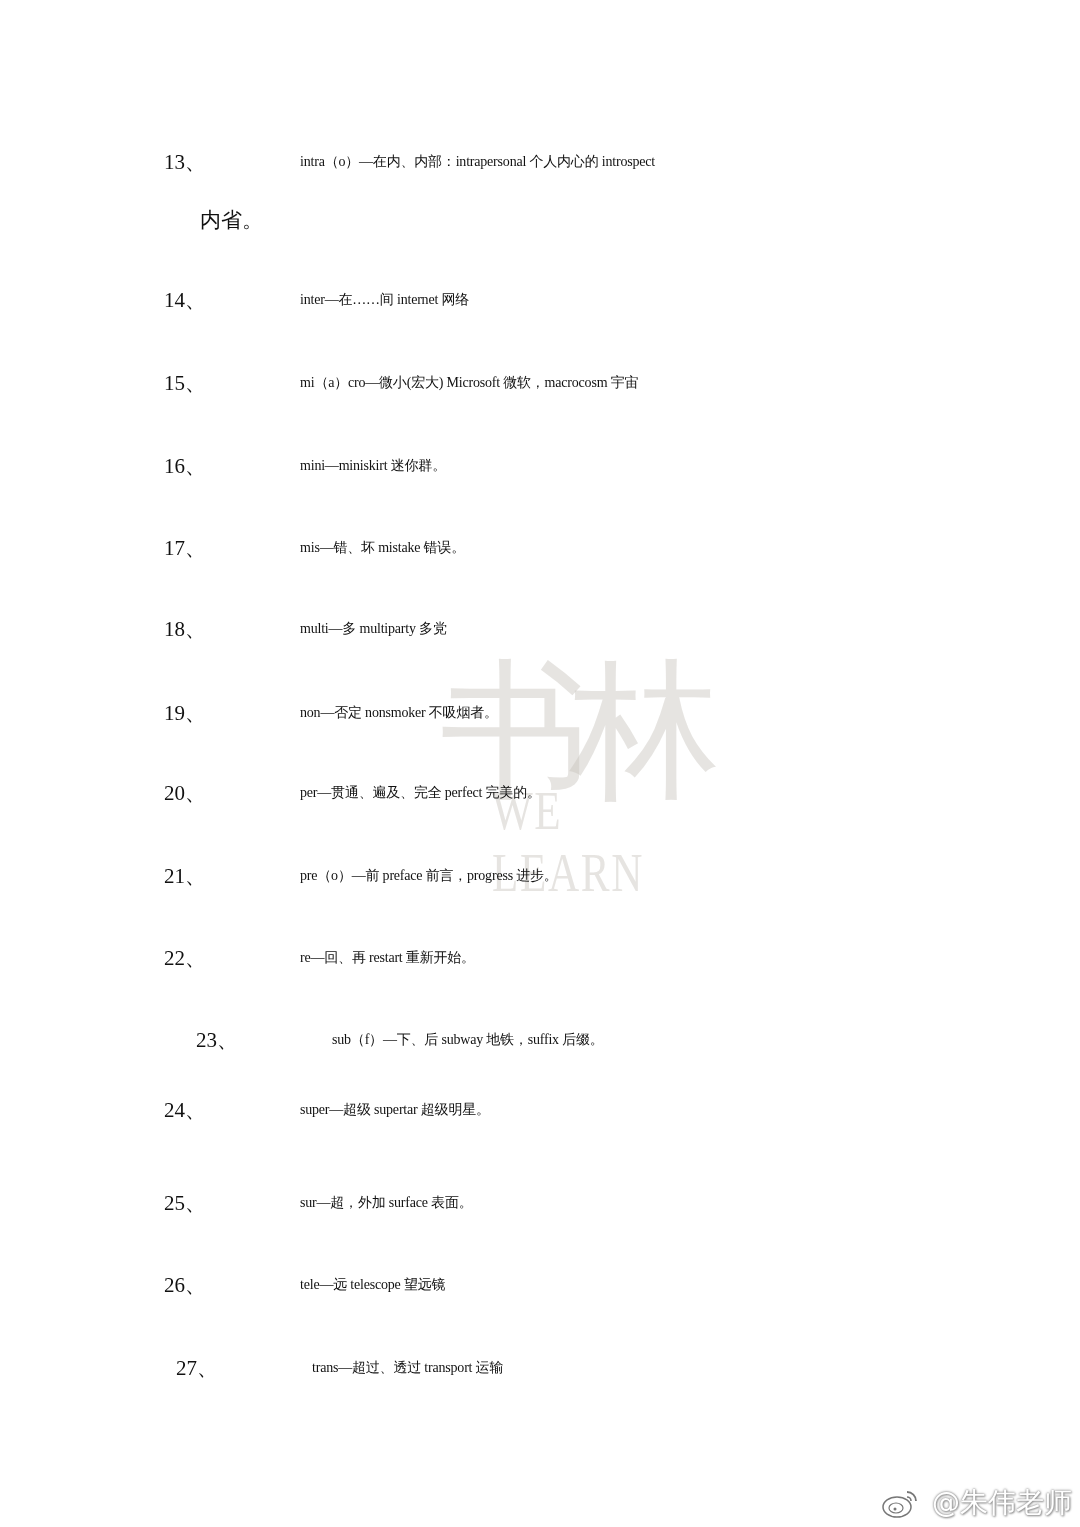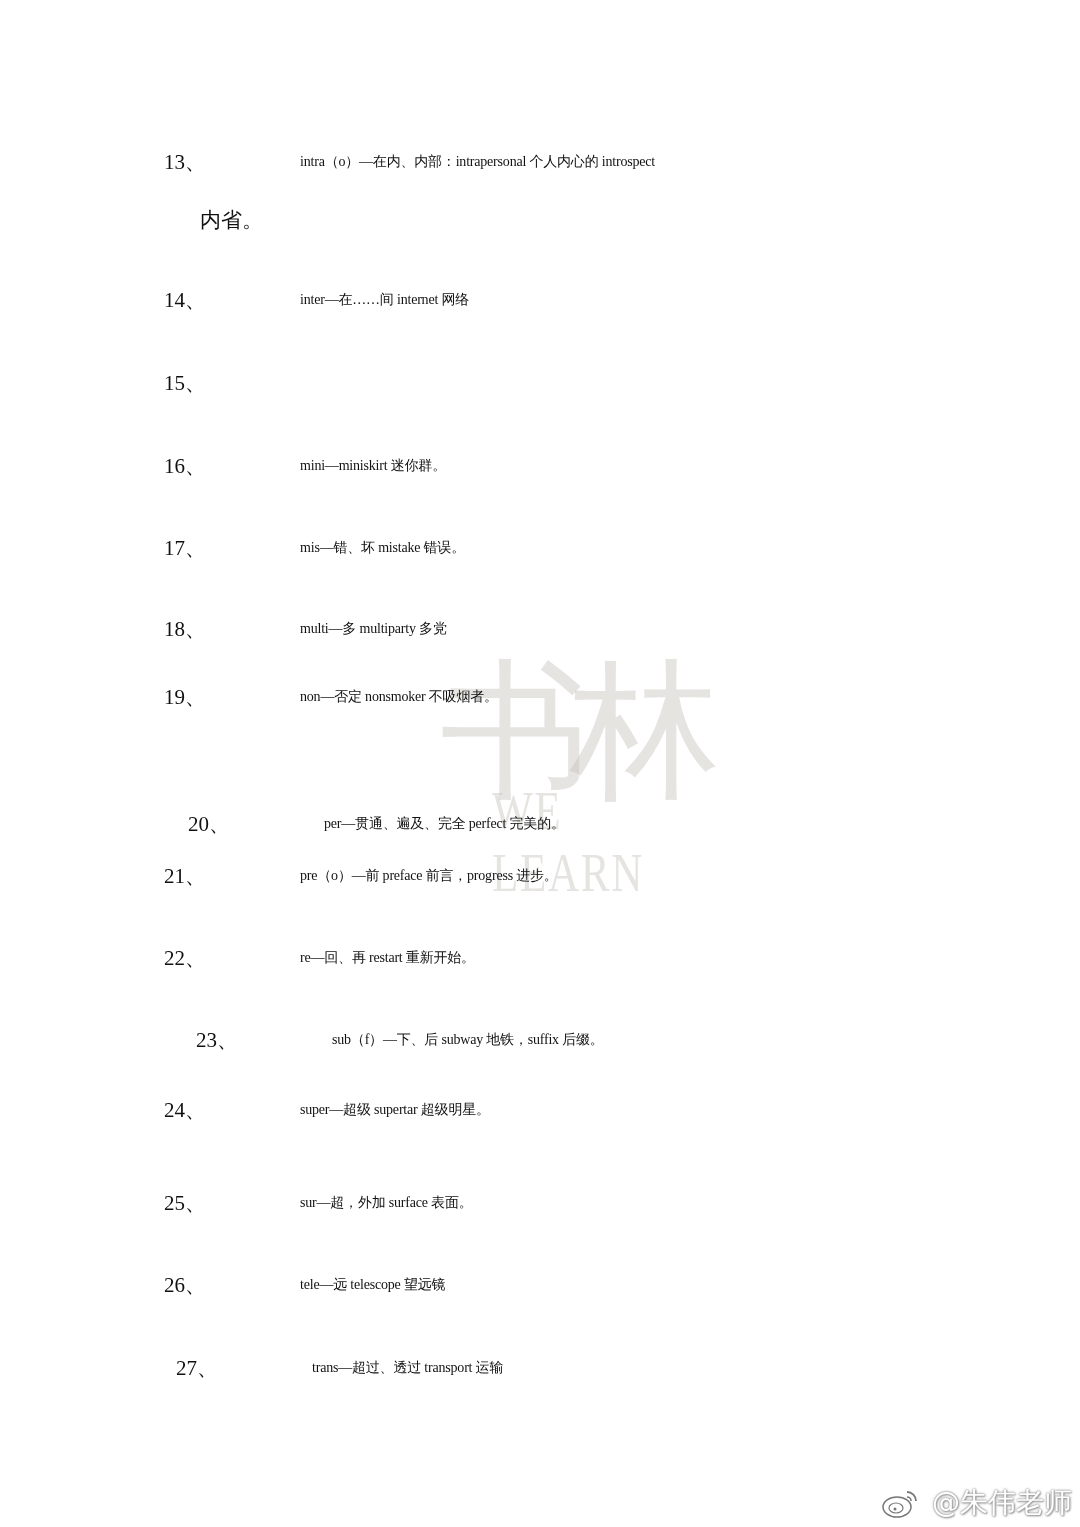--- a/index.html
+++ b/index.html
@@ -62,38 +62,39 @@
         <span class="num">13、</span>
         <span class="text">intra（o）—在内、内部：intrapersonal 个人内心的  introspect</span>
         <span class="cont" style="top: 58px;">内省。</span>
       </div>
       <div class="entry" style="top: 280px;">
         <span class="num">14、</span>
         <span class="text">inter—在……间 internet 网络</span>
       </div>
       <div class="entry" style="top: 363px;">
         <span class="num">15、</span>
+        <span class="text">mi（a）cro—微小(宏大) Microsoft 微软，macrocosm 宇宙</span>
       </div>
       <div class="entry" style="top: 446px;">
         <span class="num">16、</span>
         <span class="text">mini—miniskirt 迷你群。</span>
       </div>
       <div class="entry" style="top: 528px;">
         <span class="num">17、</span>
         <span class="text">mis—错、坏 mistake 错误。</span>
       </div>
       <div class="entry" style="top: 609px;">
         <span class="num">18、</span>
         <span class="text">multi—多 multiparty 多党</span>
       </div>
-      <div class="entry" style="top: 677px; padding-left: 7px;">
+      <div class="entry" style="top: 693px; padding-left: 7px;">
         <span class="num">19、</span>
         <span class="text">non—否定 nonsmoker 不吸烟者。</span>
       </div>
-      <div class="entry" style="top: 804px; margin-left: 24px;">
+      <div class="entry" style="top: 773px;">
         <span class="num">20、</span>
         <span class="text">per—贯通、遍及、完全 perfect 完美的。</span>
       </div>
       <div class="entry" style="top: 856px;">
         <span class="num">21、</span>
         <span class="text">pre（o）—前 preface 前言，progress 进步。</span>
       </div>
       <div class="entry" style="top: 938px;">
         <span class="num">22、</span>
         <span class="text">re—回、再 restart 重新开始。</span>

